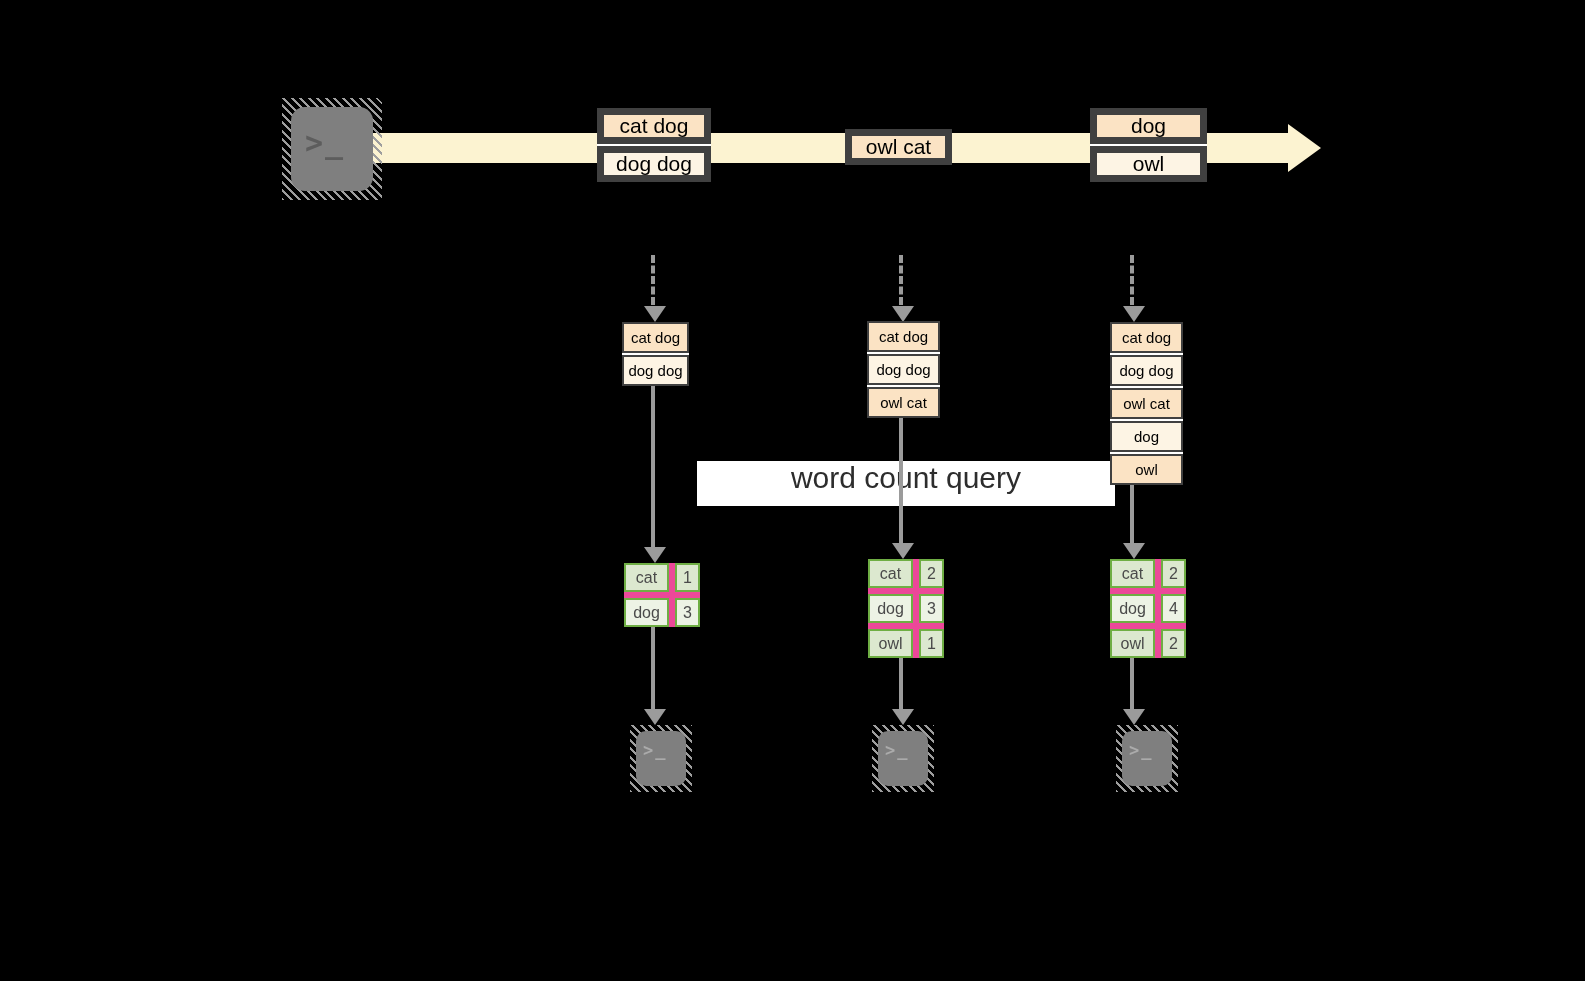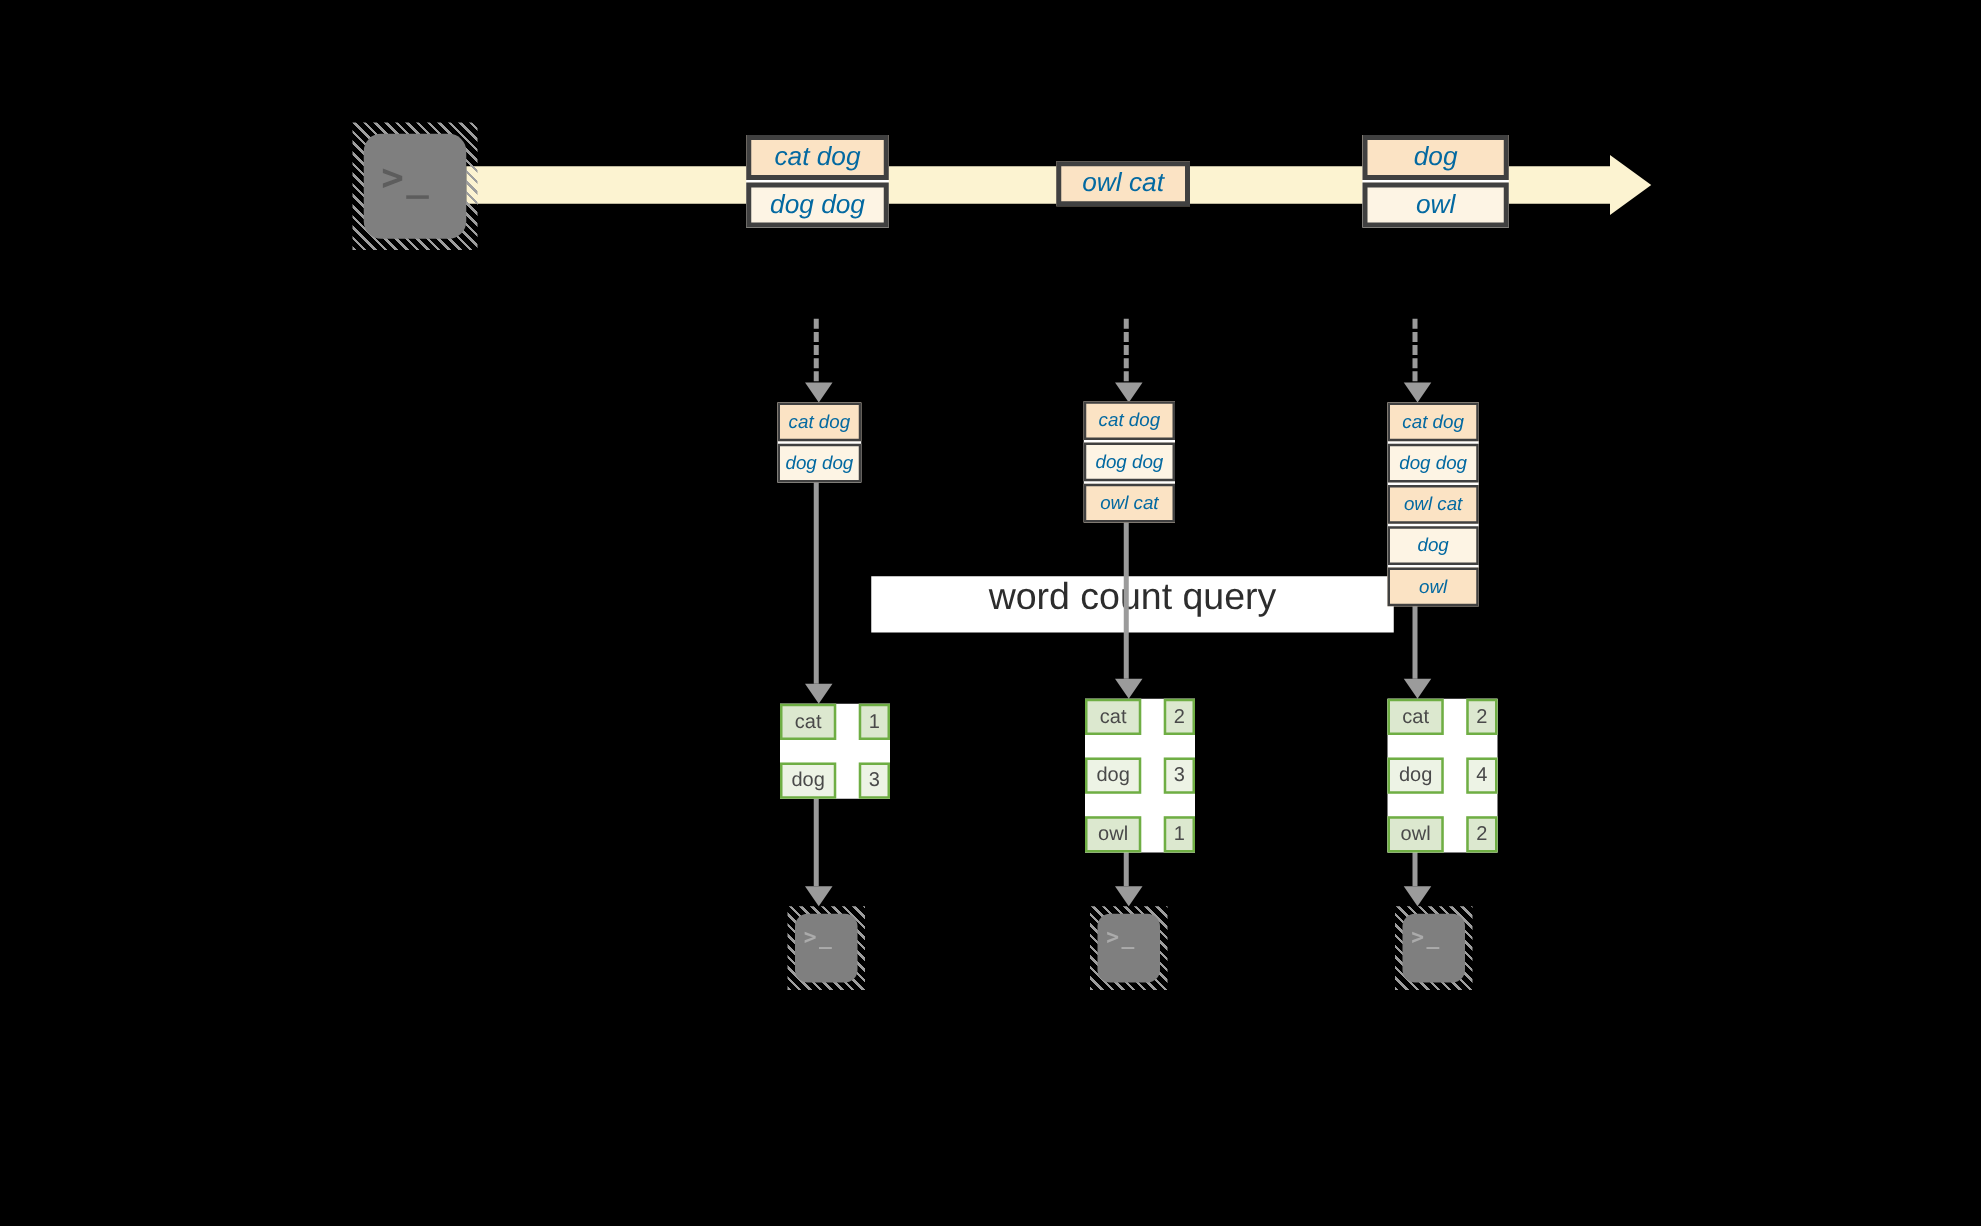--- a/index.html
+++ b/index.html
@@ -11,35 +11,35 @@
   .hatch-box { position:absolute; background:repeating-linear-gradient(45deg,#9e9e9e 0 2px,transparent 2px 6px); }
   .term-inner { position:absolute; background:#7f7f7f; }
   .term-glyph { position:absolute; font-family:"DejaVu Sans Mono", monospace; font-weight:bold; letter-spacing:2px; }
   
   .stream-band { position:absolute; left:373px; top:133px; width:915px; height:30px; background:#FCF3D1; z-index:1; }
   .stream-head { position:absolute; left:1288px; top:124px; width:0; height:0;
                  border-top:24px solid transparent; border-bottom:24px solid transparent;
                  border-left:33px solid #FCF3D1; z-index:1; }
   
   .obox { position:absolute; display:flex; flex-direction:column; gap:2px; background:#fff; z-index:4; }
-  .orow { border:4px solid #404040; color:#0369a1; text-align:center; display:flex; align-items:center; justify-content:center; box-sizing:border-box;font-style:italic; }
+  .orow { border:7px solid #404040; color:#000000; text-align:center; display:flex; align-items:center; justify-content:center; box-sizing:border-box; }
   .batch .orow { font-size:21px; height:36px; }
   .state .orow { border-width:2px; font-size:15px; height:31px; }
   .peach { background:#FBE3C4; }
   .cream { background:#FDF4E4; }
   
   .vline { position:absolute; width:4px; background:#9b9b9b; z-index:3; }
   .vdash { position:absolute; width:0; border-left:4px dashed #9b9b9b; z-index:3; }
   .ahead { position:absolute; width:0; height:0; border-left:11px solid transparent;
            border-right:11px solid transparent; border-top:16px solid #9b9b9b; z-index:3; }
   
   .query-band { position:absolute; left:697px; top:461px; width:418px; height:45px; background:#ffffff;
                 color:#2D2D2D; font-size:30px; display:flex; justify-content:center; z-index:2; }
   
-  .gtable { position:absolute; display:grid; grid-template-columns:45px 25px; gap:18px; background:#ffffff; z-index:4; }
+  .gtable { position:absolute; display:grid; grid-template-columns:45px 25px; gap:6px; background:#ec4899; z-index:4; }
   .gcell { border:2px solid #6FAE44; box-sizing:border-box; height:29px; display:flex; align-items:center;
            justify-content:center; color:#4A4A4A; font-size:16px; }
   .gdark { background:#DCE8CF; }
   .glight { background:#EDF3E5; }
 </style>
 </head>
 <body>
 
 <div class="canvas">
 

